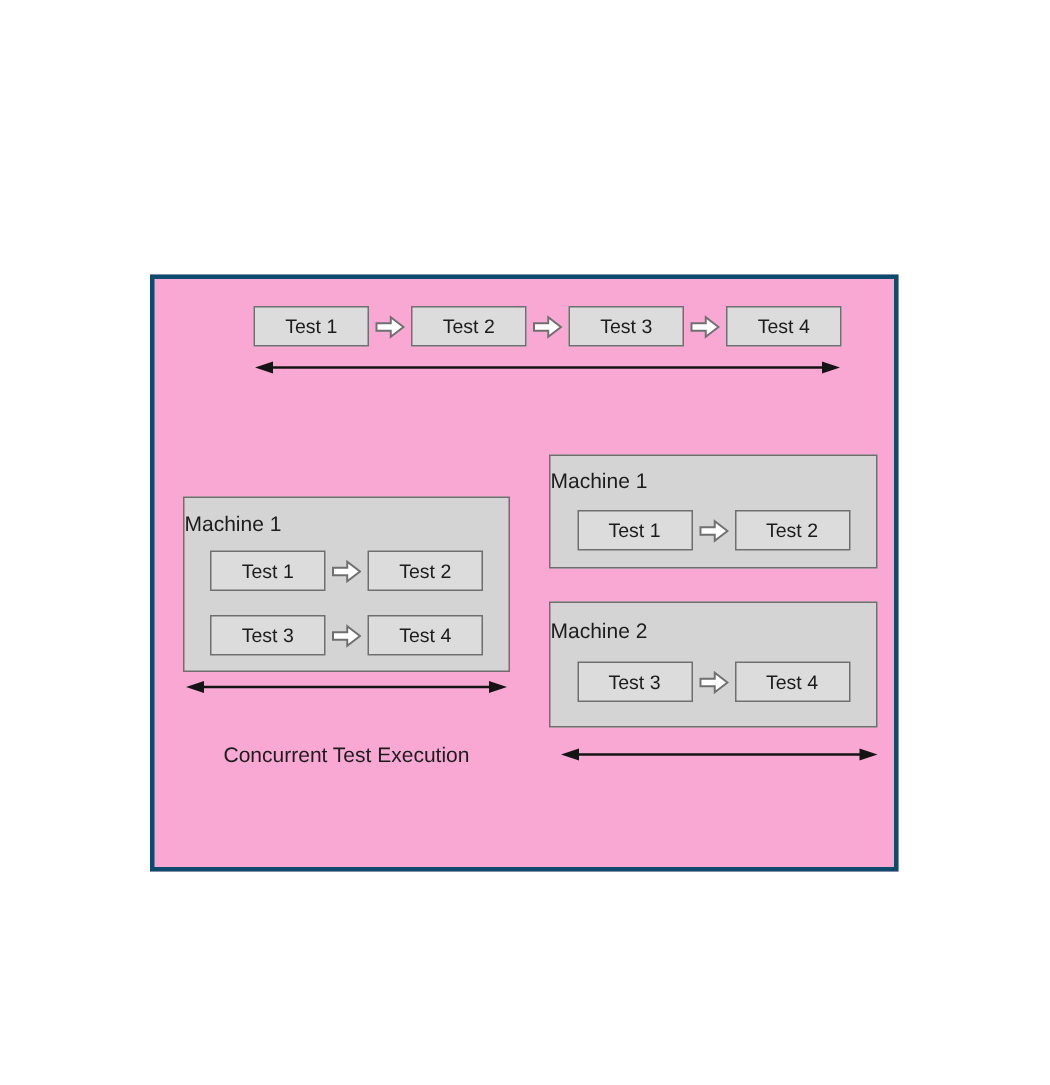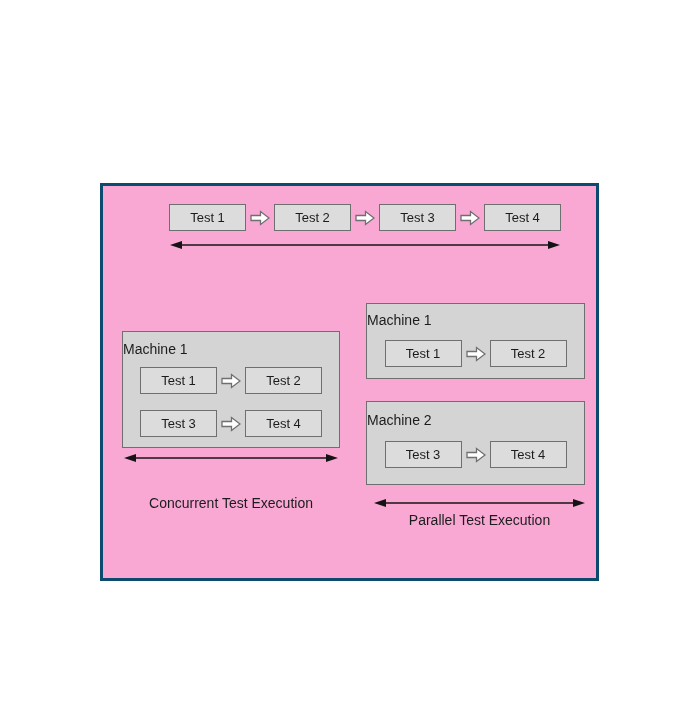--- a/index.html
+++ b/index.html
@@ -98,16 +98,15 @@
         <div class="test-box">Test 4</div>
       </div>
     </div>
 
     <svg class="abs" style="left:270px; top:310px;" width="213" height="14" viewBox="0 0 213 14">
       <line x1="9" y1="7" x2="204" y2="7" stroke="#141414" stroke-width="1.6"></line>
       <polygon points="1,7 13,3 13,11" fill="#141414"></polygon>
       <polygon points="212,7 200,3 200,11" fill="#141414"></polygon>
     </svg>
 
-    <div class="abs section-label" style="left:260px; top:326px; width:233px;">Parallel Test Execution</div>
 
   </div>
 </div>
 
 </body></html>

